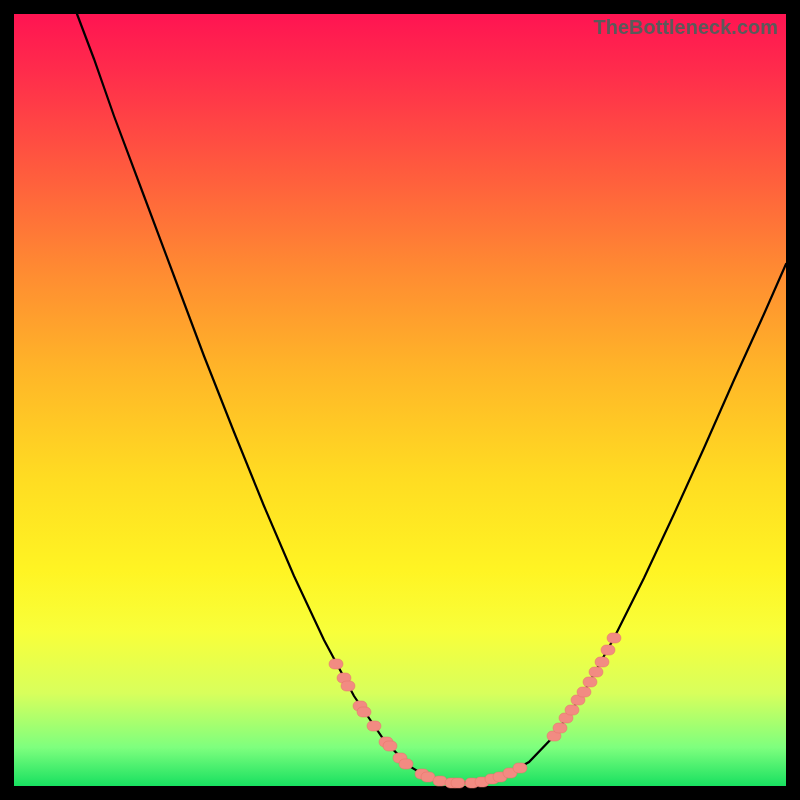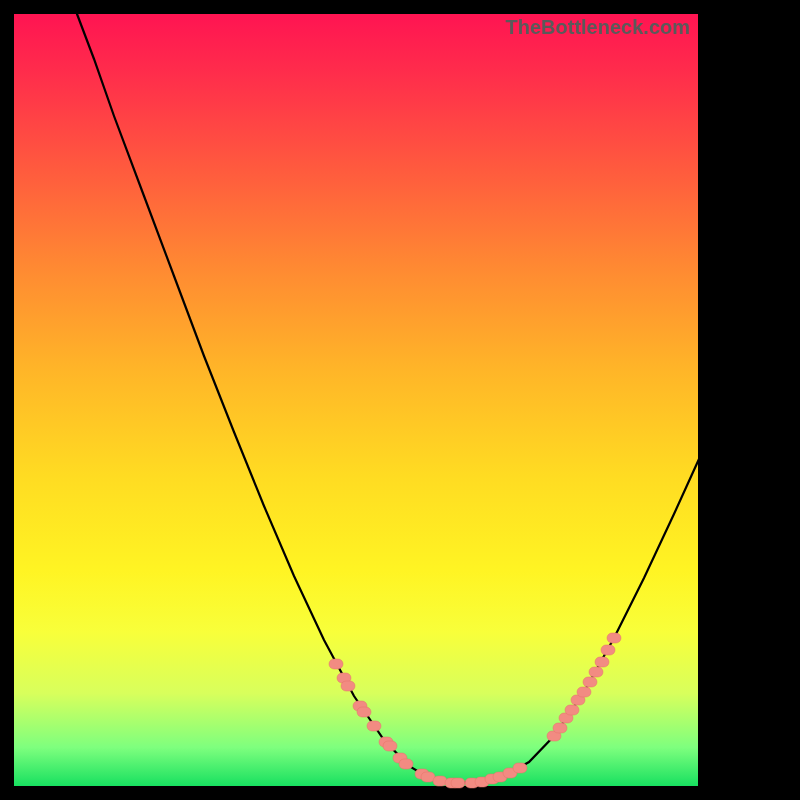--- a/index.html
+++ b/index.html
@@ -8,21 +8,21 @@
     width: 800px;
     height: 800px;
     background: #000;
     overflow: hidden;
     font-family: Arial, Helvetica, sans-serif;
   }
   .frame {
     position: absolute;
     left: 14px;
     top: 14px;
-    width: 684px;
+    width: 772px;
     height: 772px;
     background: #000;
   }
   .gradient {
     position: absolute;
     left: 0;
     top: 0;
     width: 100%;
     height: 100%;
     background: linear-gradient(

